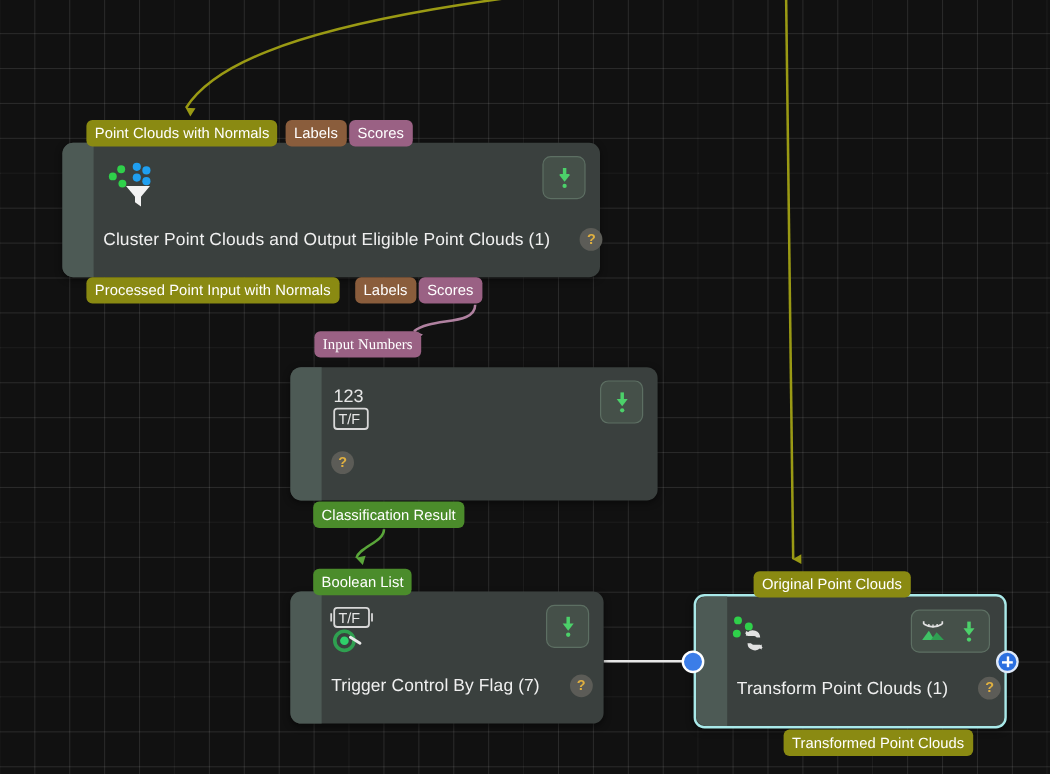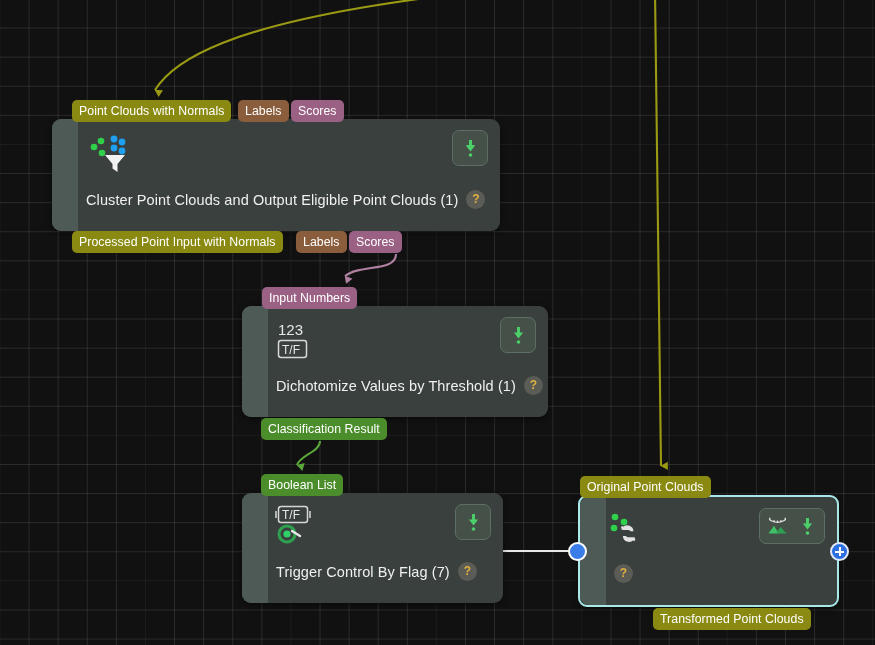--- a/index.html
+++ b/index.html
@@ -71,21 +71,21 @@
     top: 14px;
     width: 46px;
     height: 40px;
   }
   .node-title {
     position: absolute;
     left: 34px;
     bottom: 22px;
     display: flex;
     align-items: center;
-    gap: 8px;
+    gap: 25px;
     white-space: nowrap;
   }
   .node-title-text {
     color: #f0f0f0;
     font-size: 14.5px;
     letter-spacing: 0.1px;
   }
   .help-badge {
     width: 19px;
     height: 19px;
@@ -233,21 +233,21 @@
         <span class="node-title-text">Cluster Point Clouds and Output Eligible Point Clouds (1)</span>
         <span class="help-badge">?</span>
       </div>
     </div>
   </div>
 
   <div class="pill olive" style="left:72px; top:231px;">Processed Point Input with Normals</div>
   <div class="pill brown" style="left:296px; top:231px;">Labels</div>
   <div class="pill mauve" style="left:349px; top:231px;">Scores</div>
 
-  <div class="pill mauve" style="left:262px; top:287px;">Input Numbers</div>
+  <div class="pill mauve" style="left:262px; top:276px;font-family:Liberation Serif, serif;">Input Numbers</div>
 
   <div class="node" style="left:242px; top:306px; width:306px; height:111px;">
     <div class="accent"></div>
     <div class="node-inner">
 
       <div class="node-icon" style="left:34px; top:14px;">
         <svg viewBox="0 0 46 42" width="46" height="42">
           <text x="2" y="15" font-family="Liberation Sans, sans-serif" font-size="15" fill="#e6e6e6">123</text>
           <rect x="2.5" y="20.5" width="28" height="17" rx="2.5" fill="none" stroke="#d8d8d8" stroke-width="1.5"></rect>
           <text x="6" y="33.5" font-family="Liberation Sans, sans-serif" font-size="12" fill="#e6e6e6">T/F</text>
@@ -258,21 +258,20 @@
         <div class="tool-btn">
           <svg viewBox="0 0 20 22" width="17" height="19">
             <rect x="8.3" y="1" width="3.4" height="7" fill="#4cd16a"></rect>
             <path d="M4.6,7.5 L15.4,7.5 L10,14.6 Z" fill="#4cd16a"></path>
             <circle cx="10" cy="18.6" r="2.1" fill="#4cd16a"></circle>
           </svg>
         </div>
       </div>
 
       <div class="node-title">
-        <span class="node-title-text">Dichotomize Values by Threshold (1)</span>
         <span class="help-badge">?</span>
       </div>
     </div>
   </div>
 
   <div class="pill green" style="left:261px; top:418px;">Classification Result</div>
 
   <div class="pill green" style="left:261px; top:474px;">Boolean List</div>
 
   <div class="node" style="left:242px; top:493px; width:261px; height:110px;">
@@ -301,21 +300,21 @@
         </div>
       </div>
 
       <div class="node-title">
         <span class="node-title-text">Trigger Control By Flag (7)</span>
         <span class="help-badge">?</span>
       </div>
     </div>
   </div>
 
-  <div class="pill olive" style="left:580px; top:476px;">Original Point Clouds</div>
+  <div class="pill olive" style="left:628px; top:476px;">Original Point Clouds</div>
 
   <div class="node selected" style="left:578px; top:495px; width:261px; height:112px;">
     <div class="accent"></div>
     <div class="node-inner">
 
       <div class="node-icon" style="left:28px; top:13px;">
         <svg viewBox="0 0 46 40" width="46" height="40">
           <circle cx="7" cy="7" r="3.3" fill="#2fd04a"></circle>
           <circle cx="16" cy="12" r="3.3" fill="#2fd04a"></circle>
           <circle cx="6" cy="18" r="3.3" fill="#2fd04a"></circle>
@@ -346,20 +345,21 @@
         <div class="tool-btn">
           <svg viewBox="0 0 20 22" width="17" height="19">
             <rect x="8.3" y="1" width="3.4" height="7" fill="#4cd16a"></rect>
             <path d="M4.6,7.5 L15.4,7.5 L10,14.6 Z" fill="#4cd16a"></path>
             <circle cx="10" cy="18.6" r="2.1" fill="#4cd16a"></circle>
           </svg>
         </div>
       </div>
 
       <div class="node-title">
+        <span class="node-title-text">Transform Point Clouds (1)</span>
         <span class="help-badge">?</span>
       </div>
     </div>
   </div>
 
   <div class="pill olive" style="left:629px; top:608px;margin-left:24px;">Transformed Point Clouds</div>
 
   <div class="port-dot" style="left:568px; top:542px;"></div>
   <div class="port-dot plus" style="left:830px; top:542px;"></div>
 

